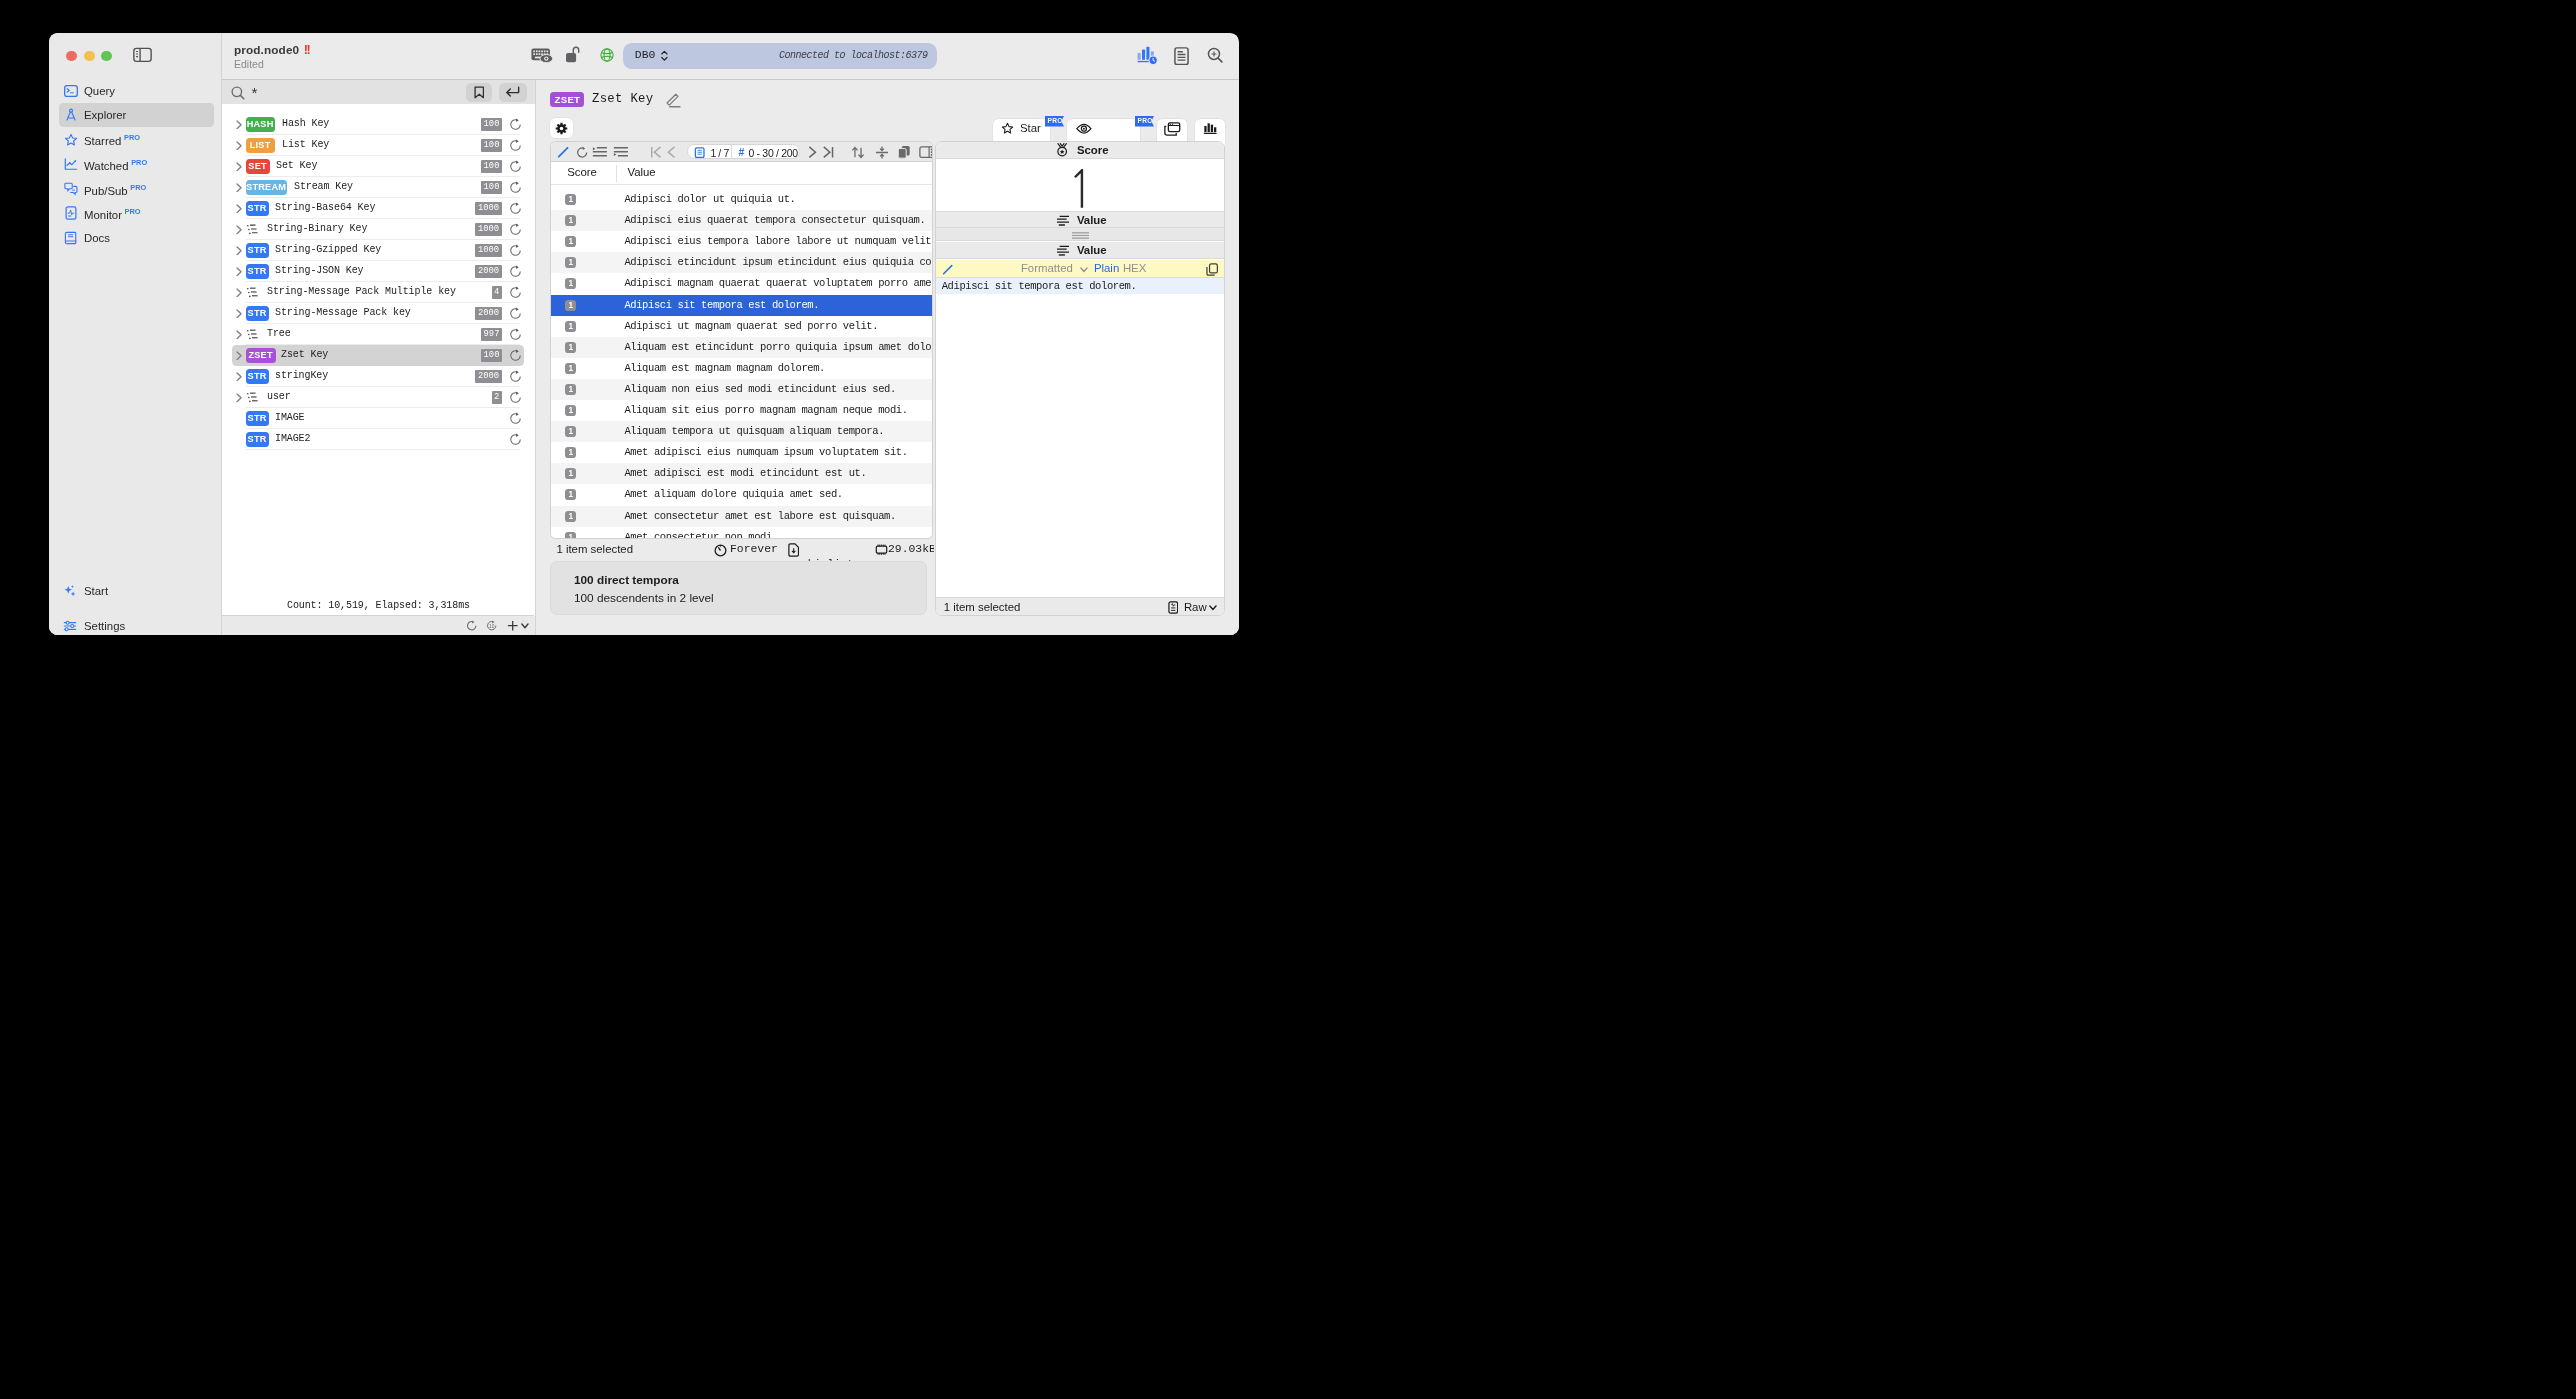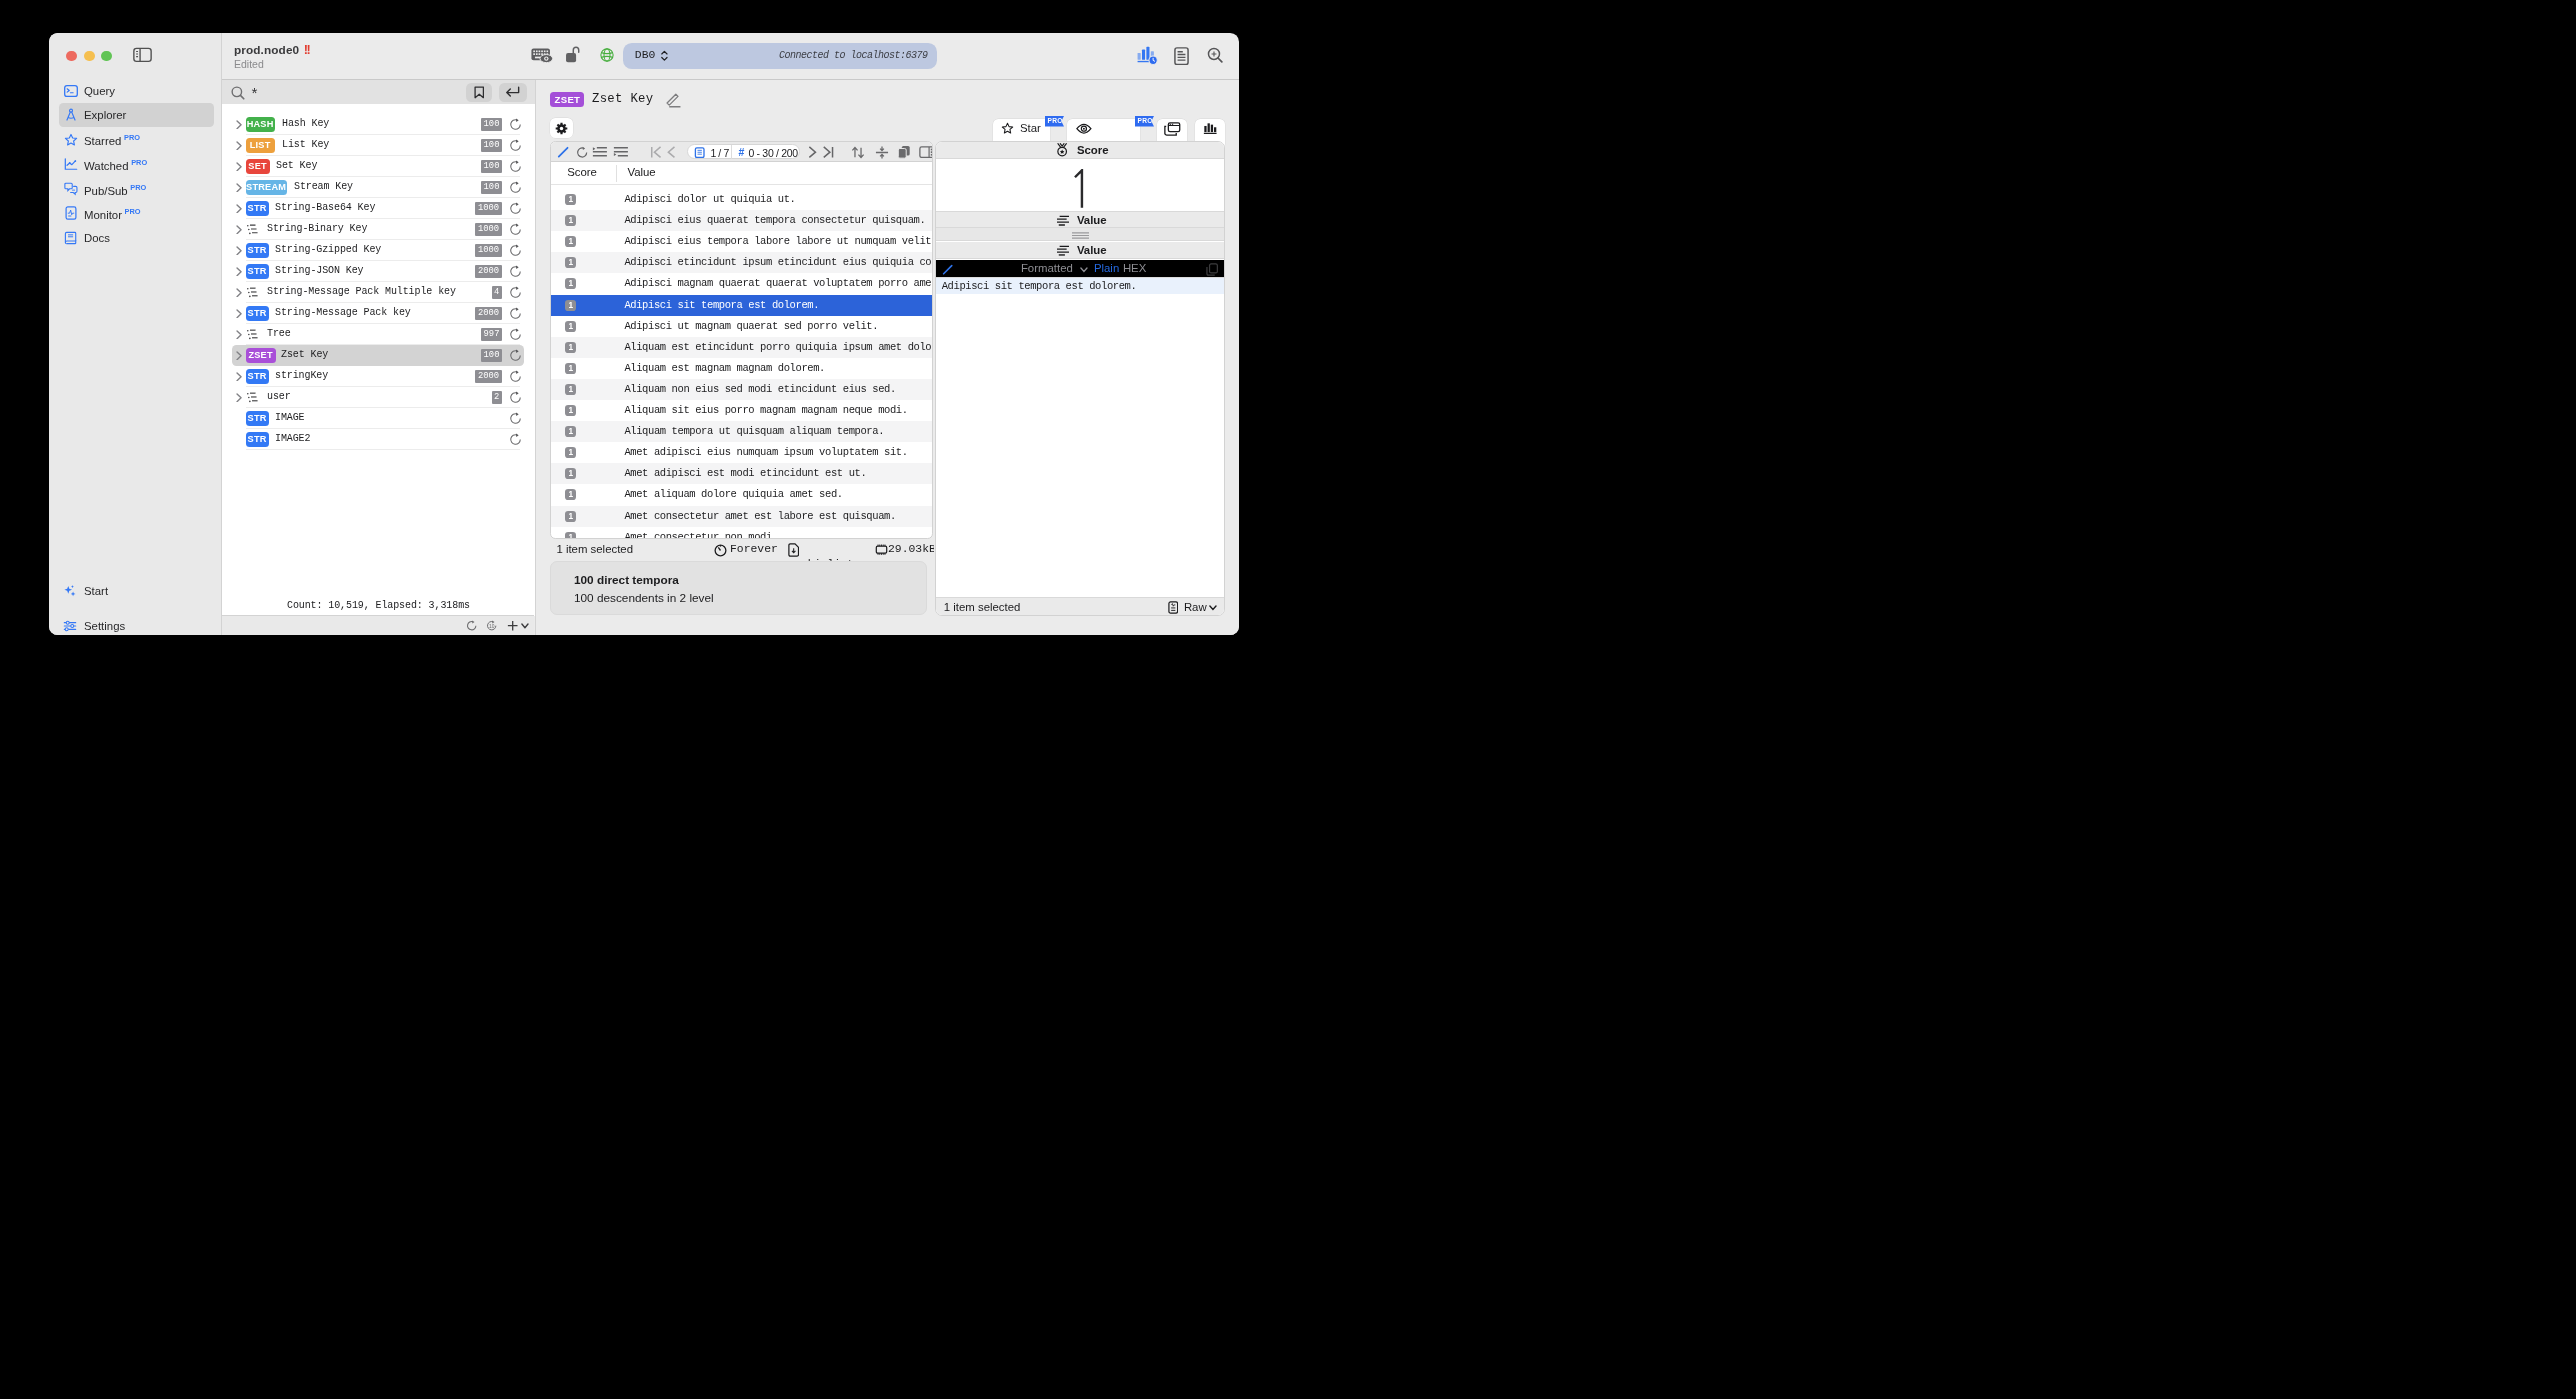--- a/index.html
+++ b/index.html
@@ -789,21 +789,21 @@
         <svg class="abs" style="left:121px;top:2.6px;" width="12.3" height="11.4" viewBox="0 0 14 13">
             <g stroke="#1b1b1d" stroke-width="1.5">
               <line x1="3" y1="1.5" x2="14" y2="1.5"></line>
               <line x1="0" y1="4.8" x2="11" y2="4.8"></line>
               <line x1="0" y1="8.1" x2="14" y2="8.1"></line>
               <line x1="2" y1="11.4" x2="9" y2="11.4"></line>
             </g>
           </svg>
         <span class="htxt">Value</span>
       </div>
-      <div class="abs" style="left:0;top:118px;width:314px;height:18px;background:#000000;border-bottom:0.9px solid #dcdcdc;">
+      <div class="abs" style="left:0;top:118px;width:314px;height:18px;background:#fef9c3;border-bottom:0.9px solid #dcdcdc;">
         <svg class="abs" style="left:6.1px;top:3.5px;" width="11.4" height="11.4" viewBox="0 0 14 14">
             <line x1="2" y1="12" x2="12" y2="2" stroke="#2e72e8" stroke-width="2" stroke-linecap="round"></line>
           </svg>
         <span class="abs" style="left:85px;top:2.2px;font-size:11.4px;color:#8e8e93;">Formatted</span>
         <svg class="abs" style="left:144px;top:7px;" width="7.9" height="6.1" viewBox="0 0 9 7">
             <path d="M1 1.2 L4.5 5.2 L8 1.2" fill="none" stroke="#8e8e93" stroke-width="1.5" stroke-linecap="round"></path>
           </svg>
         <span class="abs" style="left:158px;top:2.2px;font-size:11.4px;color:#2569e0;">Plain</span>
         <span class="abs" style="left:187px;top:2.2px;font-size:11.4px;color:#8e8e93;">HEX</span>
         <svg class="abs" style="left:270px;top:2.6px;" width="12.3" height="13" viewBox="0 0 14 15">

